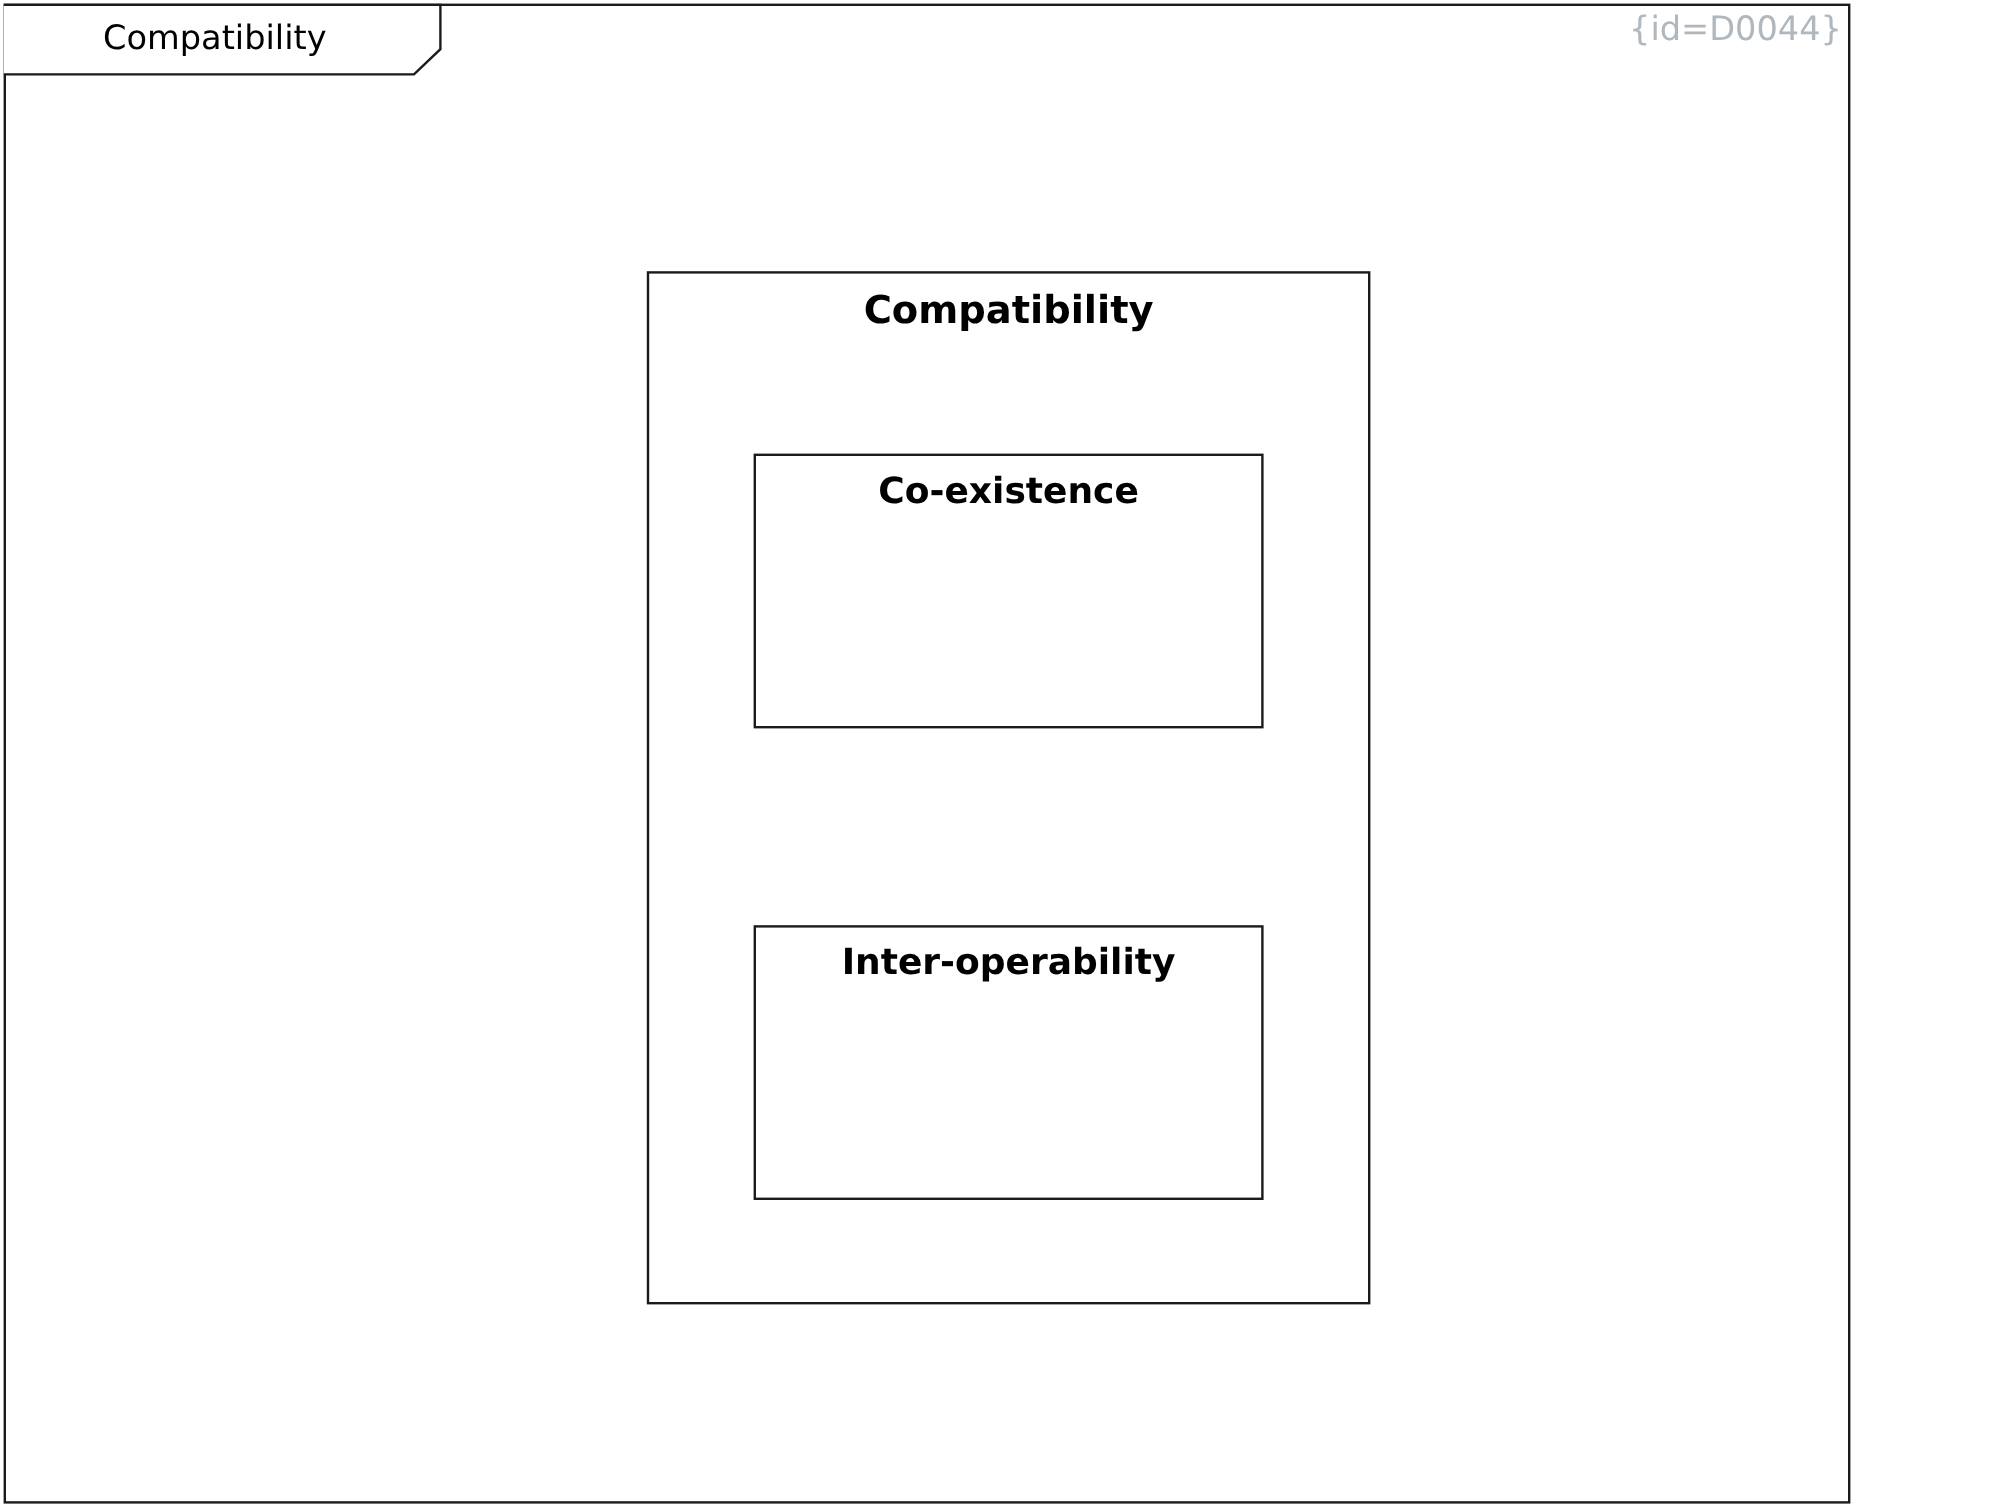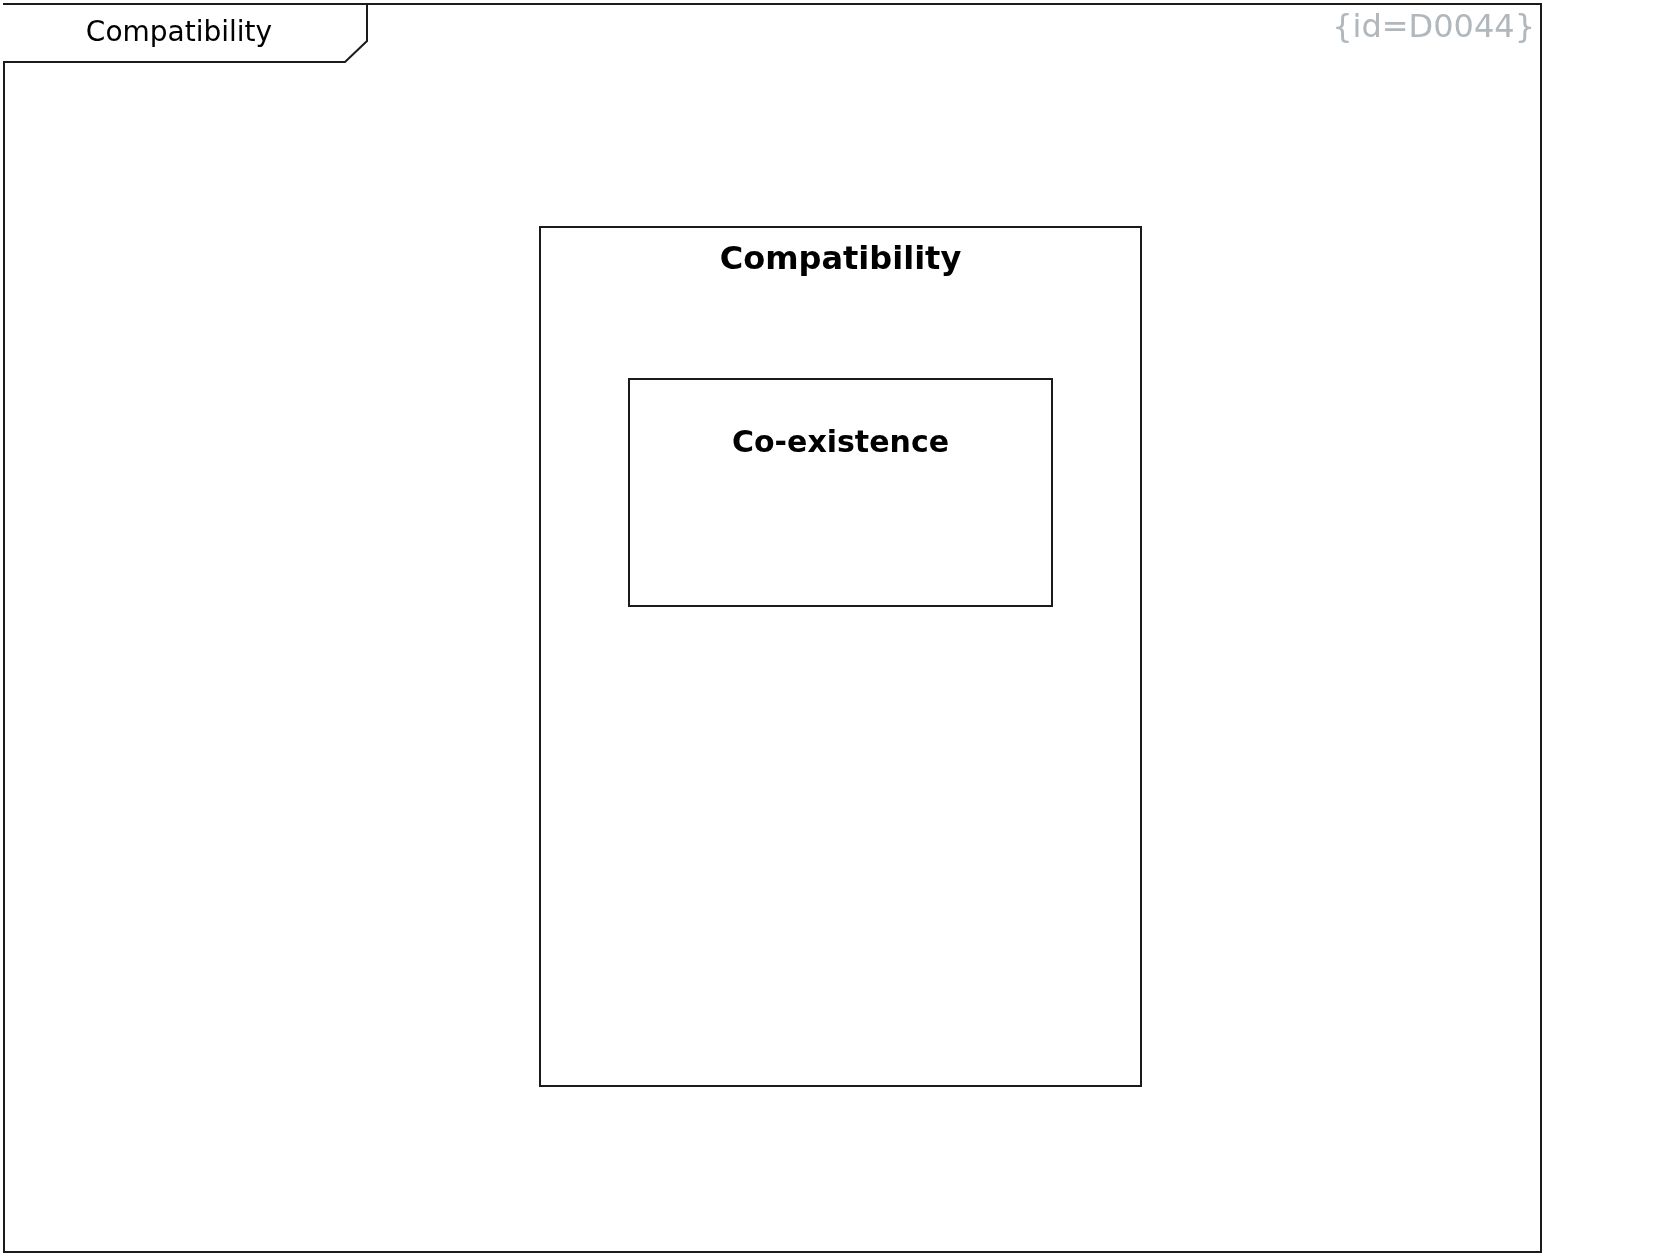--- a/index.html
+++ b/index.html
@@ -53,21 +53,21 @@
     font-size: 28px;
     font-weight: 400;
     color: #000000;
     letter-spacing: 0px;
   }
   
   .id-label {
     position: absolute;
     top: 9px;
     right: 13px;
-    font-size: 32px;
+    font-size: 28px;
     line-height: 1.1;
     color: #b0b7bd;
     font-weight: 400;
   }
   
   .package {
     position: absolute;
     left: 539px;
     top: 226px;
     width: 603px;
@@ -102,21 +102,20 @@
   .child-title {
     position: absolute;
     left: 0;
     top: 13px;
     width: 100%;
     text-align: center;
     font-size: 30px;
     font-weight: 700;
     color: #000000;
     line-height: 1.15;
-    margin-top: 32px;
   }
 </style>
 </head>
 <body>
 
 <div class="canvas">
 
   <div class="frame-border"></div>
 
   <div class="tab">
@@ -128,15 +127,18 @@
 
   <div class="id-label">{id=D0044}</div>
 
   <div class="package">
     <div class="package-title">Compatibility</div>
 
     <div class="child child-1">
       <div class="child-title">Co-existence</div>
     </div>
 
+    <div class="child child-2">
+      <div class="child-title">Inter-operability</div>
+    </div>
   </div>
 
 </div>
 
 </body></html>

